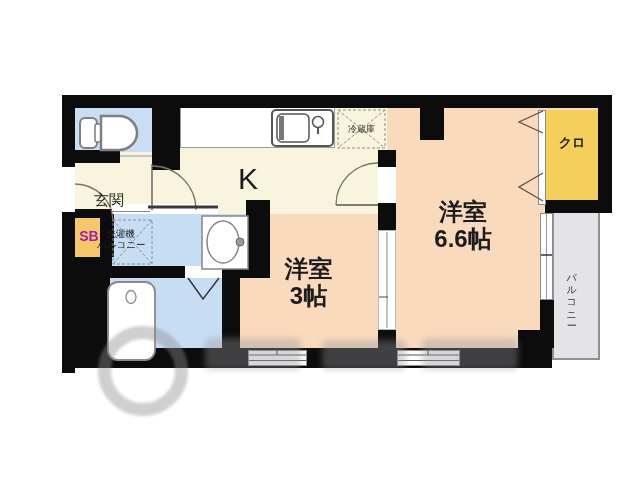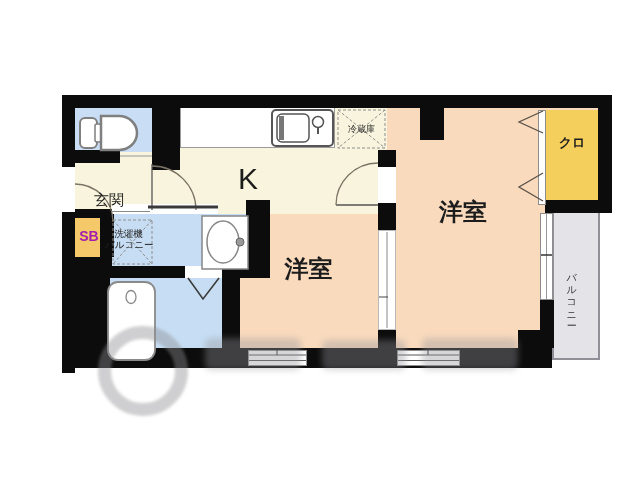--- a/index.html
+++ b/index.html
@@ -170,29 +170,31 @@
       <line x1="398" y1="355" x2="459" y2="355"></line>
       <line x1="398" y1="360.5" x2="459" y2="360.5"></line>
       <line x1="428" y1="350" x2="428" y2="355" stroke="#333"></line>
     </g>
   </svg>
 
   <div class="abs lbl lbl-k" style="left:228px;top:162px;width:40px;">K</div>
   <div class="abs lbl lbl-mid" style="left:78px;top:176px;width:62px;margin-top:16px;">玄関</div>
   <div class="abs lbl lbl-sb" style="left:75px;top:229px;width:28px;">SB</div>
   <div class="abs lbl lbl-tiny" style="left:338px;top:124px;width:47px;">冷蔵庫</div>
-  <div class="abs" style="left:105px;top:229px;width:47px;text-align:center;">
+  <div class="abs" style="left:97px;top:229px;width:47px;text-align:center;">
     <div class="lbl lbl-tiny" style="font-size:9.5px;">洗濯機</div>
     <div class="lbl lbl-tiny" style="font-size:9.5px;">バルコニー</div>
   </div>
   <div class="abs" style="left:408px;top:199px;width:110px;text-align:center;">
     <div class="lbl lbl-room">洋室</div>
+    <div class="lbl lbl-room">6.6帖</div>
   </div>
   <div class="abs" style="left:256px;top:256px;width:105px;text-align:center;">
     <div class="lbl lbl-room">洋室</div>
+    <div class="lbl lbl-room">3帖</div>
   </div>
   <div class="abs lbl lbl-kuro" style="left:550px;top:136px;width:44px;">クロ</div>
   <div class="abs lbl lbl-balcony" style="left:566px;top:246px;height:96px;">バルコニー</div>
 
   <div class="wm wm-ring" style="left:98px;top:326px;"></div>
   <div class="abs wm-blob" style="left:205px;top:338px;width:96px;height:32px;"></div>
   <div class="abs wm-blob" style="left:322px;top:340px;width:84px;height:30px;"></div>
   <div class="abs wm-blob" style="left:422px;top:338px;width:96px;height:32px;"></div>
 
 </div>

